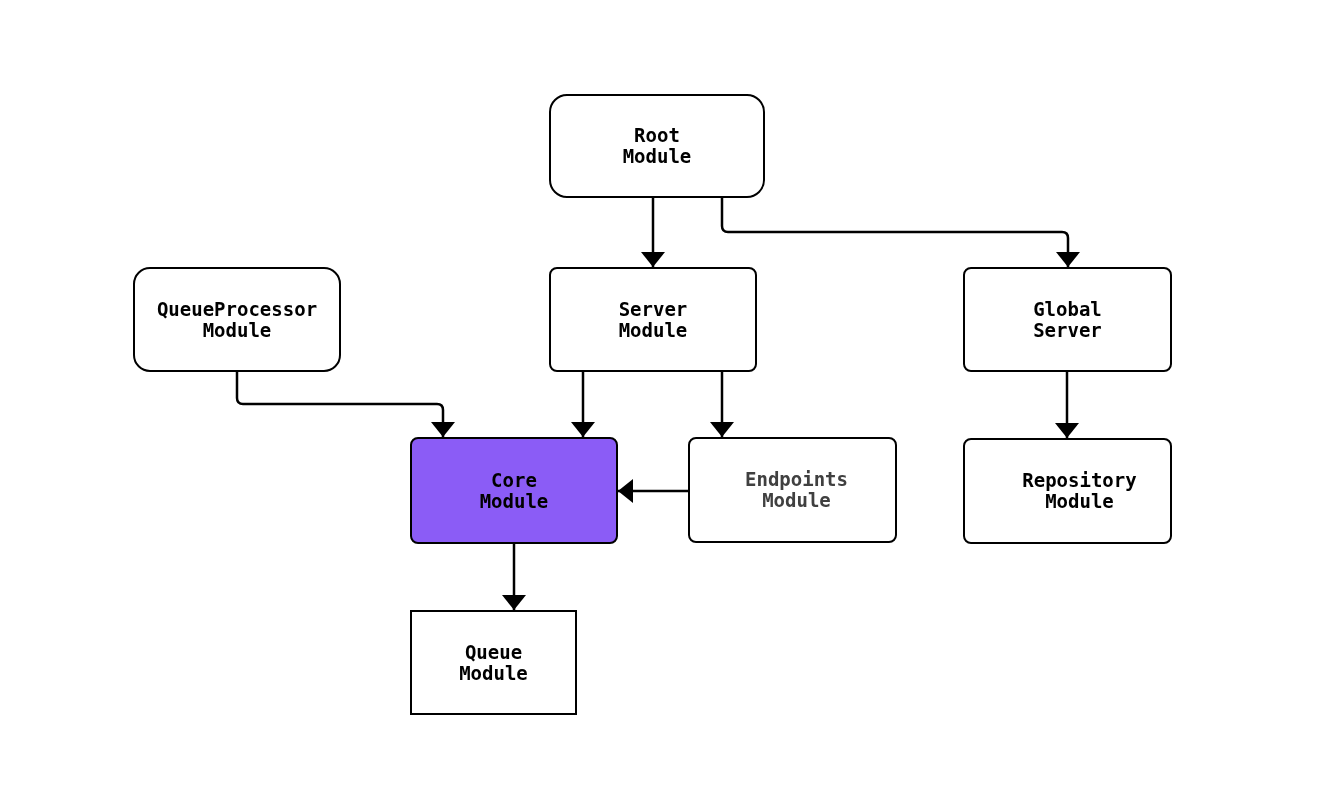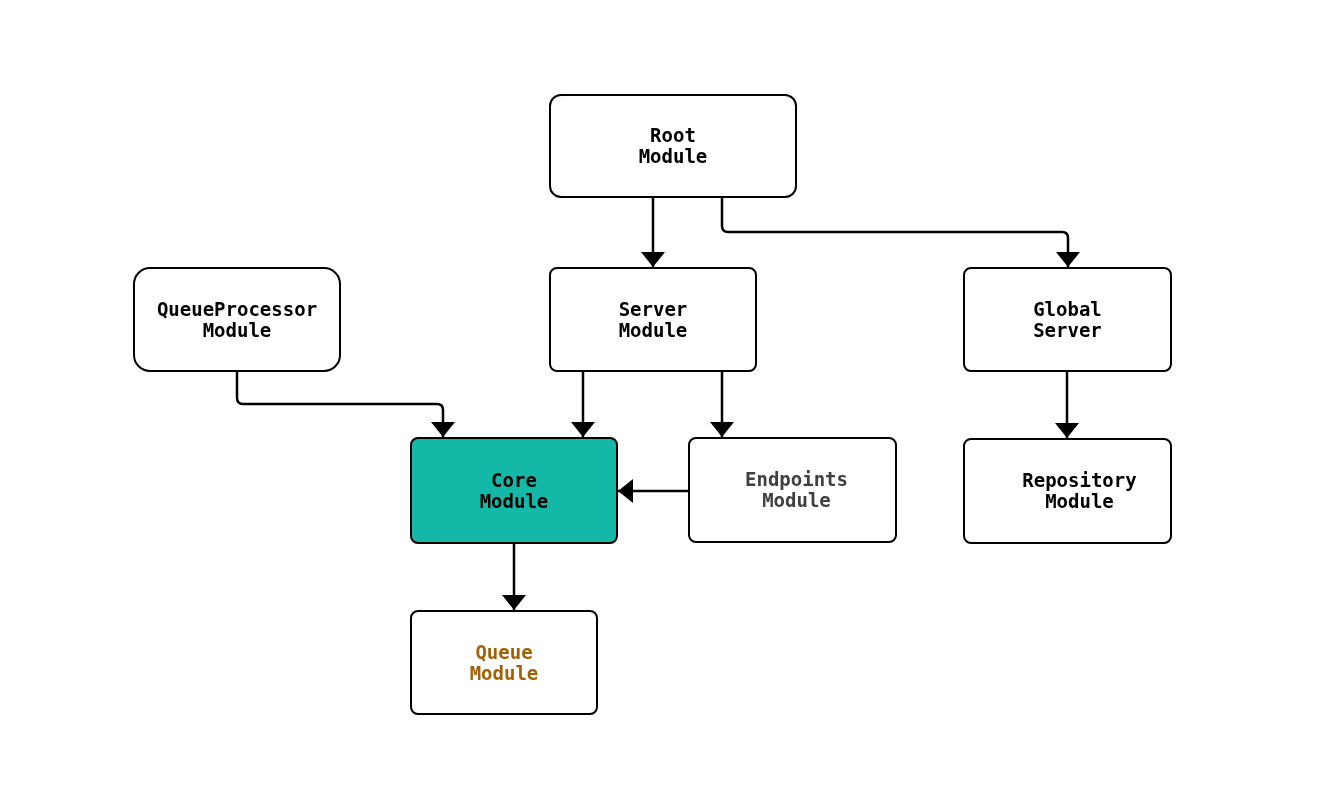--- a/index.html
+++ b/index.html
@@ -51,53 +51,53 @@
   <path d="M 653 198 L 653 267" fill="none" stroke="#000000" stroke-width="2.5" marker-end="url(#arrowhead)"></path>
       <path d="M 722 198 L 722 226 Q 722 232 728 232 L 1062 232 Q 1068 232 1068 238 L 1068 267" fill="none" stroke="#000000" stroke-width="2.5" marker-end="url(#arrowhead)"></path>
       <path d="M 237 372 L 237 398 Q 237 404 243 404 L 437 404 Q 443 404 443 410 L 443 437" fill="none" stroke="#000000" stroke-width="2.5" marker-end="url(#arrowhead)"></path>
       <path d="M 583 372 L 583 437" fill="none" stroke="#000000" stroke-width="2.5" marker-end="url(#arrowhead)"></path>
       <path d="M 722 372 L 722 437" fill="none" stroke="#000000" stroke-width="2.5" marker-end="url(#arrowhead)"></path>
       <path d="M 688 491 L 618 491" fill="none" stroke="#000000" stroke-width="2.5" marker-end="url(#arrowhead)"></path>
       <path d="M 1067 372 L 1067 438" fill="none" stroke="#000000" stroke-width="2.5" marker-end="url(#arrowhead)"></path>
       <path d="M 514 544 L 514 610" fill="none" stroke="#000000" stroke-width="2.5" marker-end="url(#arrowhead)"></path>
     </svg>
 
-  <div class="node" style="left: 549px; top: 94px; width: 248px; height: 104px; background: rgb(255, 255, 255); border-color: rgb(0, 0, 0); border-width: 2.5px; border-radius: 12px; color: rgb(0, 0, 0); font-size: 19px; line-height: 21px;">
+  <div class="node" style="left: 549px; top: 94px; width: 216px; height: 104px; background: rgb(255, 255, 255); border-color: rgb(0, 0, 0); border-width: 2.5px; border-radius: 18px; color: rgb(0, 0, 0); font-size: 19px; line-height: 21px;">
     <span class="node-label">Root
 Module</span>
   </div>
 
   <div class="node" style="left: 133px; top: 267px; width: 208px; height: 105px; background: rgb(255, 255, 255); border-color: rgb(0, 0, 0); border-width: 2.5px; border-radius: 17px; color: rgb(0, 0, 0); font-size: 19px; line-height: 21px;">
     <span class="node-label">QueueProcessor
 Module</span>
   </div>
 
   <div class="node" style="left: 549px; top: 267px; width: 208px; height: 105px; background: rgb(255, 255, 255); border-color: rgb(0, 0, 0); border-width: 2.5px; border-radius: 8px; color: rgb(0, 0, 0); font-size: 19px; line-height: 21px; align-items: center;">
     <span class="node-label">Server
 Module</span>
   </div>
 
   <div class="node" style="left: 963px; top: 267px; width: 209px; height: 105px; background: rgb(255, 255, 255); border-color: rgb(0, 0, 0); border-width: 2.5px; border-radius: 8px; color: rgb(0, 0, 0); font-size: 19px; line-height: 21px;">
     <span class="node-label">Global
 Server</span>
   </div>
 
-  <div class="node" style="left: 410px; top: 437px; width: 208px; height: 107px; background: #14b8a6; border-color: rgb(0, 0, 0); border-width: 2.5px; border-radius: 8px; color: rgb(0, 0, 0); font-size: 19px; line-height: 21px;">
+  <div class="node" style="left: 410px; top: 437px; width: 208px; height: 107px; background: #8b5cf6; border-color: rgb(0, 0, 0); border-width: 2.5px; border-radius: 8px; color: rgb(0, 0, 0); font-size: 19px; line-height: 21px;">
     <span class="node-label">Core
 Module</span>
   </div>
 
   <div class="node" style="left: 688px; top: 437px; width: 209px; height: 106px; background: rgb(255, 255, 255); border-color: rgb(0, 0, 0); border-width: 2.5px; border-radius: 8px; color: #404040; font-size: 19px; line-height: 21px; padding-left: 8px;">
     <span class="node-label">Endpoints
 Module</span>
   </div>
 
   <div class="node" style="left: 963px; top: 438px; width: 209px; height: 106px; background: rgb(255, 255, 255); border-color: rgb(0, 0, 0); border-width: 2.5px; border-radius: 8px; color: rgb(0, 0, 0); font-size: 19px; line-height: 21px; padding-left: 24px;">
     <span class="node-label">Repository
 Module</span>
   </div>
 
-  <div class="node" style="left: 410px; top: 610px; width: 188px; height: 105px; background: rgb(255, 255, 255); border-color: rgb(0, 0, 0); border-width: 2.5px; border-radius: 8px; color: #a16207; font-size: 19px; line-height: 21px;">
+  <div class="node" style="left: 410px; top: 610px; width: 167px; height: 105px; background: rgb(255, 255, 255); border-color: rgb(0, 0, 0); border-width: 2.5px; border-radius: 0; color: #000000; font-size: 19px; line-height: 21px;">
     <span class="node-label">Queue
 Module</span>
   </div>
 
 </div>
 
 </body></html>

